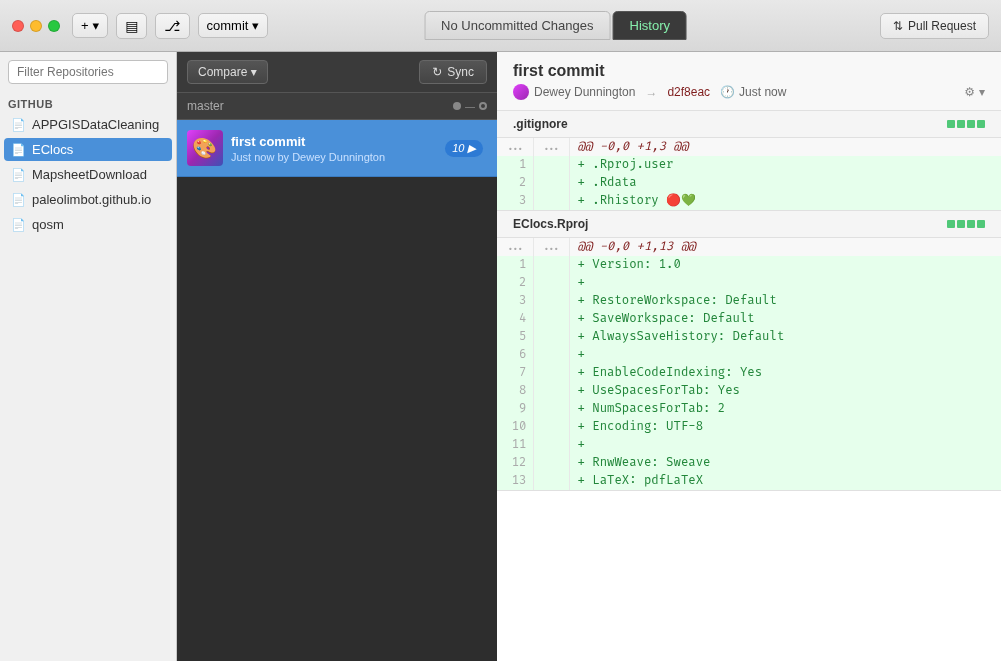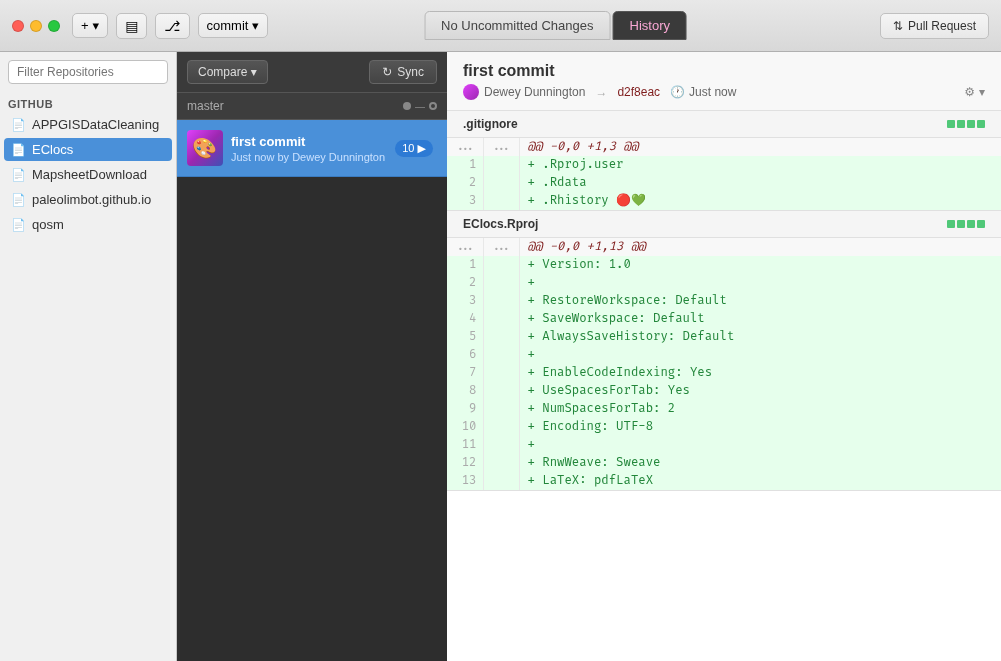--- a/index.html
+++ b/index.html
@@ -120,21 +120,21 @@
       font-size: 13px;
       color: #444;
       cursor: pointer;
     }
     .tab-history {
       background: #3a3a3a;
       border: 1px solid #555;
       border-radius: 5px 5px 0 0;
       padding: 6px 16px;
       font-size: 13px;
-      color: #f9a8d4;
+      color: #86efac;
       cursor: pointer;
     }
 
     
     .main {
       display: flex;
       flex: 1;
       overflow: hidden;
     }
 
@@ -185,21 +185,21 @@
       height: 14px;
       display: flex;
       align-items: center;
       justify-content: center;
       font-size: 12px;
       flex-shrink: 0;
     }
 
     
     .center-panel {
-      width: 270px;
+      width: 320px;
       background: #2d2d2d;
       flex-shrink: 0;
       display: flex;
       flex-direction: column;
     }
     .center-toolbar {
       display: flex;
       align-items: center;
       justify-content: space-between;
       padding: 8px 10px;
@@ -294,20 +294,21 @@
     .commit-badge {
       background: #2d7ad4;
       border-radius: 10px;
       padding: 2px 7px;
       font-size: 11px;
       color: #fff;
       margin-right: 4px;
       display: flex;
       align-items: center;
       gap: 2px;
+      font-style: italic;
     }
 
     
     .diff-panel {
       flex: 1;
       background: #fff;
       overflow-y: auto;
       display: flex;
       flex-direction: column;
     }

